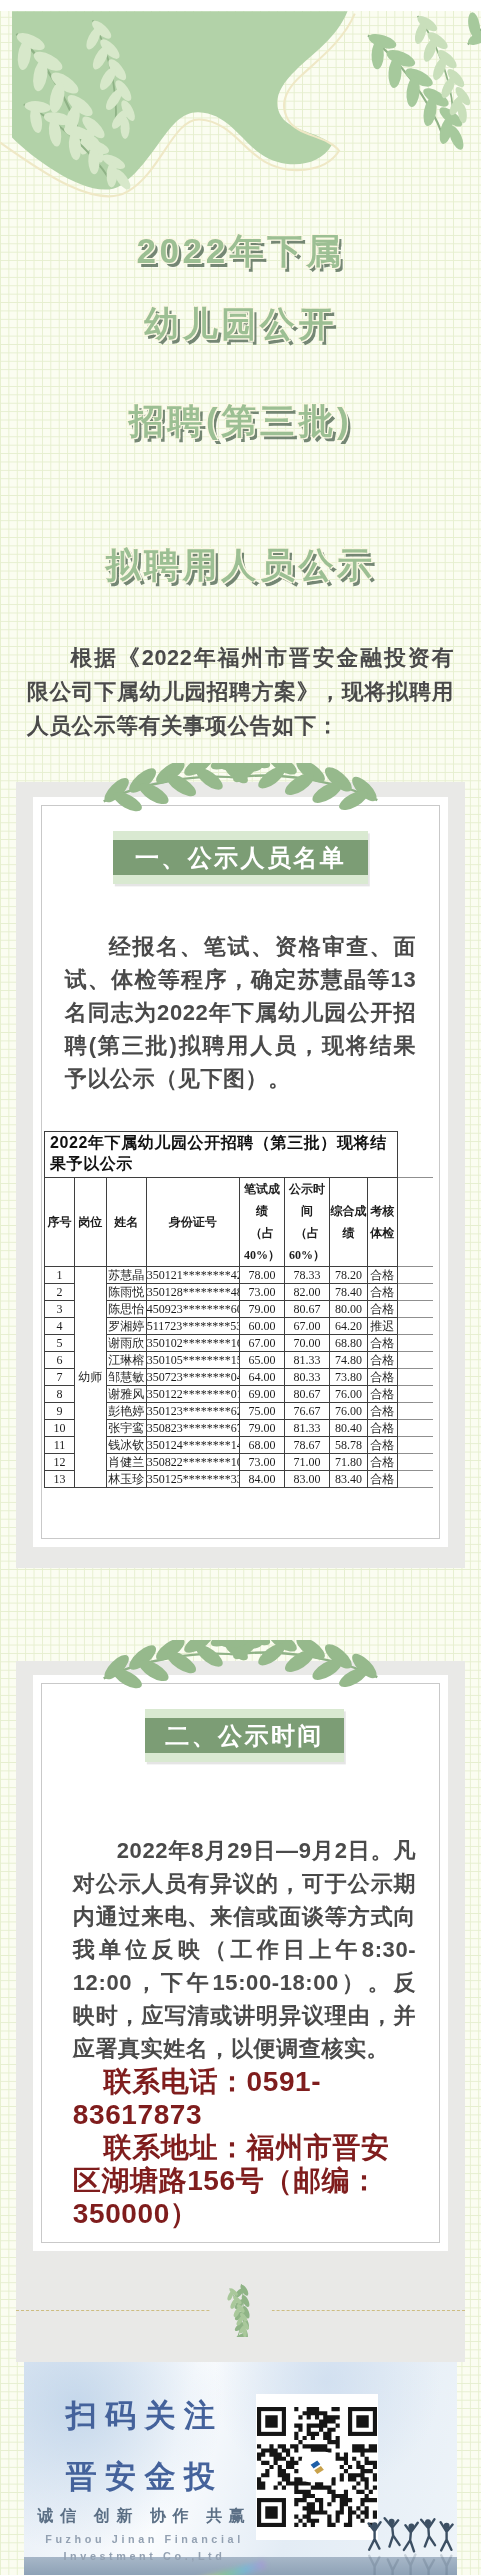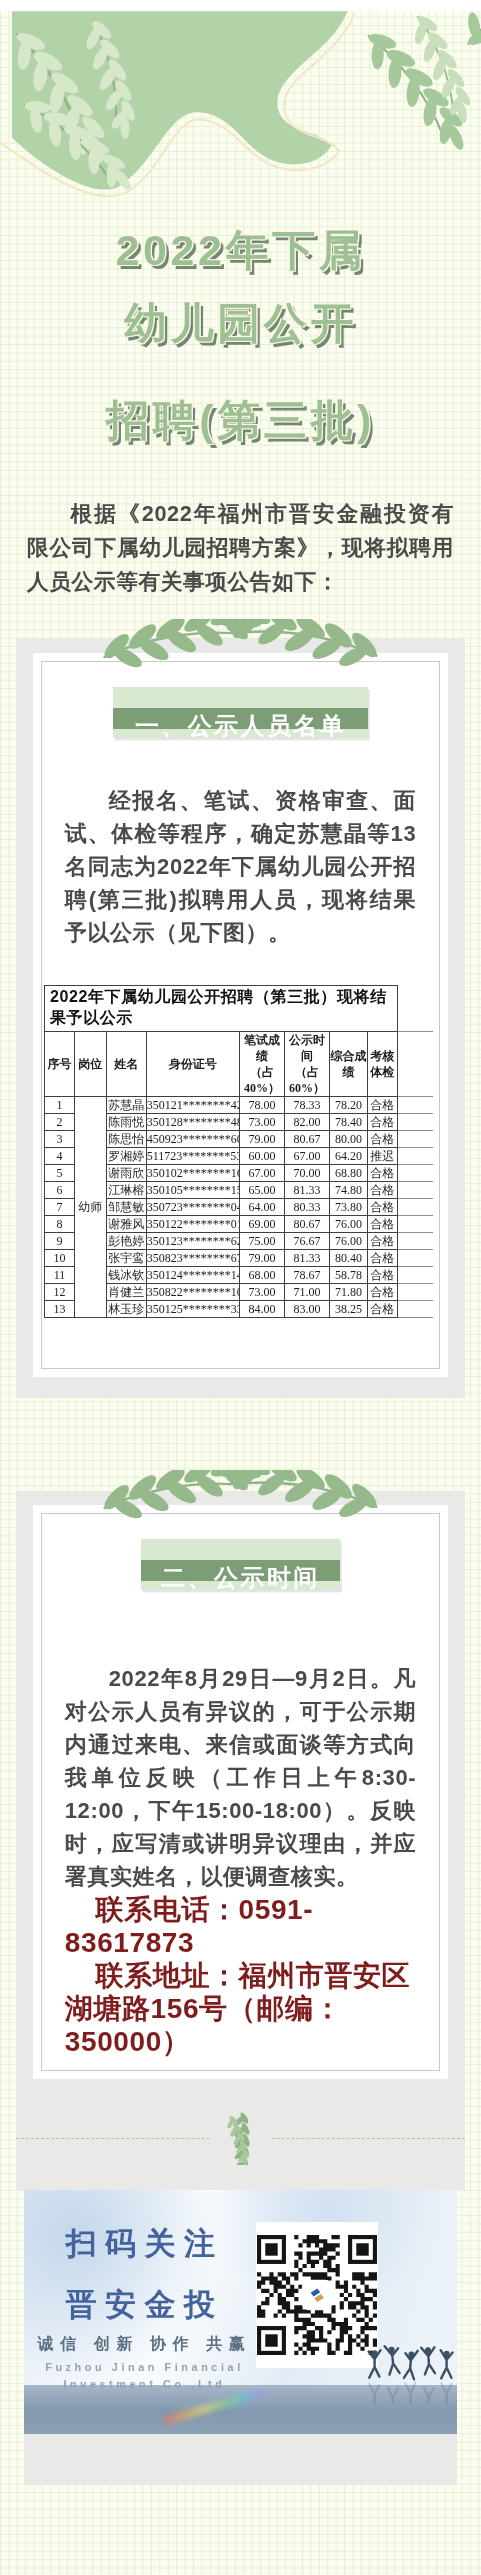--- a/index.html
+++ b/index.html
@@ -11,55 +11,55 @@
     background-size:8.4px 8.4px;}
   .top-white{height:11.4px;background:#ffffff;}
 
   
   .hero{position:relative;height:199px;}
   .hero svg{display:block;}
   .stem{stroke:#8fb286;stroke-width:3;fill:none;}
 
   
   .title-block{text-align:center;position:relative;}
-  .gtitle{font-weight:bold;font-size:43px;line-height:43px;letter-spacing:3.6px;color:#9cbf93;
+  .gtitle{font-weight:bold;font-size:35px;line-height:43px;letter-spacing:3.6px;color:#9cbf93;
     text-shadow:-1.2px -1.2px 0 #fbf8e4,1.2px -1.2px 0 #fbf8e4,-1.2px 1.2px 0 #fbf8e4,1.2px 1.2px 0 #fbf8e4,3.6px 4.2px 0 rgba(84,105,86,.8);}
   .t1{padding-top:19px;} .t2{padding-top:29.5px;} .t3{padding-top:54px;} .t4{padding-top:101px;}
 
   
   .intro{margin:55px 27px 0;font-size:21.7px;line-height:34px;font-weight:bold;color:#4a4a4a;
     text-align:justify;text-indent:2em;letter-spacing:0.6px;}
 
   
   .divider{position:relative;z-index:3;width:283px;margin:20.5px auto -40px;}
   .divider2{margin-top:72px;margin-bottom:-38px;}
 
   
   .card-wrap{position:relative;z-index:1;margin:0 15.6px;background:#e9e9e7;padding:14.4px 17.4px 21px;}
   .card-white{background:#ffffff;padding:7.8px;}
   .card-box{border:1.2px solid #c9c9c9;padding:25px 0 50px;}
   .sec-head{width:255px;margin:0 auto;background:#d9e9d1;padding:9px 0;box-shadow:1.8px 2.4px 0 rgba(0,0,0,.10);}
   .sec-head.small{width:199px;}
-  .sec-head-core{height:21px;line-height:35px;background:#7c9d75;color:#ffffff;
-    font-size:24px;font-weight:bold;text-align:center;letter-spacing:2.4px;margin-top:12px;}
+  .sec-head-core{height:35px;line-height:35px;background:#7c9d75;color:#ffffff;
+    font-size:24px;font-weight:bold;text-align:center;letter-spacing:2.4px;}
   .card-para{margin:46px 23px 0;font-size:22px;line-height:33px;font-weight:bold;color:#4a4a4a;
     text-align:justify;text-indent:2em;letter-spacing:0.6px;}
   .card-para2{margin-top:72px;}
   .contact-line{margin:0 23px;font-size:28px;line-height:33px;font-weight:bold;color:#7f1d1d;
     letter-spacing:0.6px;text-indent:1.1em;}
 
   
   .tbl-zone{margin:36px 0 0 2.4px;font-family:"Liberation Serif","DejaVu Serif",serif;color:#1d1d1d;}
   .tbl-title{width:354px;box-sizing:border-box;border:1.2px solid #3f3f3f;border-bottom:none;
     font-size:16px;font-weight:bold;padding:1.8px 0 1.8px 4.8px;letter-spacing:0.6px;
     font-family:"Liberation Sans",sans-serif;color:#111;}
   table.roster{border-collapse:collapse;table-layout:fixed;width:389px;}
   .roster th,.roster td{border:0.6px solid #3f3f3f;padding:0;text-align:center;vertical-align:middle;
     font-size:12px;line-height:16px;height:16px;overflow:hidden;}
-  .roster th{font-weight:bold;height:31px;line-height:16px;}
+  .roster th{font-weight:bold;height:31px;line-height:22px;}
   .roster .col-first{border-left-width:1.2px;}
   .roster .col-last{border-right-width:1.2px;}
   .roster tr.last td{border-bottom-width:1.2px;}
   .roster th.ghost,.roster td.ghost{border:none;border-top:0.6px solid #8f8f8f;}
   .roster tr.last td.ghost{border-bottom:0.6px solid #8f8f8f;border-bottom-width:0.6px;}
   .h-l2:empty{display:none;}
 
   
   .dashed-zone{position:relative;height:111px;}
   .dashed-line{position:absolute;left:-17.4px;right:-17.4px;top:59px;border-top:1.2px dashed #cdbd82;}
@@ -139,20 +139,21 @@
       <g fill="#c9dfbb">
         <use href="#frond" transform="translate(700,6) rotate(72) scale(0.95)"></use>
       </g>
     </svg>
   </div>
 
   <div class="title-block">
     <div class="gtitle t1">2022年下属</div>
     <div class="gtitle t2">幼儿园公开</div>
     <div class="gtitle t3">招聘(第三批)</div>
+    <div class="gtitle t4">拟聘用人员公示</div>
   </div>
 
   <p class="intro">根据《2022年福州市晋安金融投资有限公司下属幼儿园招聘方案》，现将拟聘用人员公示等有关事项公告如下：</p>
 
   <div class="divider">
     <svg width="283" height="57" viewBox="0 0 470 95">
       <g fill="#96b98c">
         <use href="#frond" transform="translate(6,56) rotate(-7) scale(1.32)"></use>
         <use href="#frond" transform="translate(464,54) rotate(7) scale(-1.32,1.32)"></use>
       </g>
@@ -334,21 +335,21 @@
                   <td>71.80</td>
                   <td class="col-last">合格</td>
                   <td class="ghost"></td>
                 </tr>
                 <tr class="last">
                   <td class="col-first">13</td>
                   <td>林玉珍</td>
                   <td>350125********3322</td>
                   <td>84.00</td>
                   <td>83.00</td>
-                  <td>38.25</td>
+                  <td>83.40</td>
                   <td class="col-last">合格</td>
                   <td class="ghost"></td>
                 </tr>
               </tbody>
           </table>
         </div>
       </div>
     </div>
   </div>
 
@@ -356,21 +357,21 @@
     <svg width="283" height="57" viewBox="0 0 470 95">
       <g fill="#96b98c">
         <use href="#frond" transform="translate(6,56) rotate(-7) scale(1.32)"></use>
         <use href="#frond" transform="translate(464,54) rotate(7) scale(-1.32,1.32)"></use>
       </g>
     </svg>
   </div>
 
   <div class="card-wrap" style="padding-bottom:0;">
     <div class="card-white">
-      <div class="card-box" style="padding-bottom:12px;">
+      <div class="card-box" style="padding-bottom:12px;padding-left:8px;">
         <div class="sec-head small">
           <div class="sec-head-core">二、公示时间</div>
         </div>
         <p class="card-para card-para2">2022年8月29日—9月2日。凡对公示人员有异议的，可于公示期内通过来电、来信或面谈等方式向我单位反映（工作日上午8:30-12:00，下午15:00-18:00）。反映时，应写清或讲明异议理由，并应署真实姓名，以便调查核实。</p>
         <p class="contact-line">联系电话：0591-83617873</p>
         <p class="contact-line">联系地址：福州市晋安区湖塘路156号（邮编：350000）</p>
       </div>
     </div>
 
     <div class="dashed-zone">

